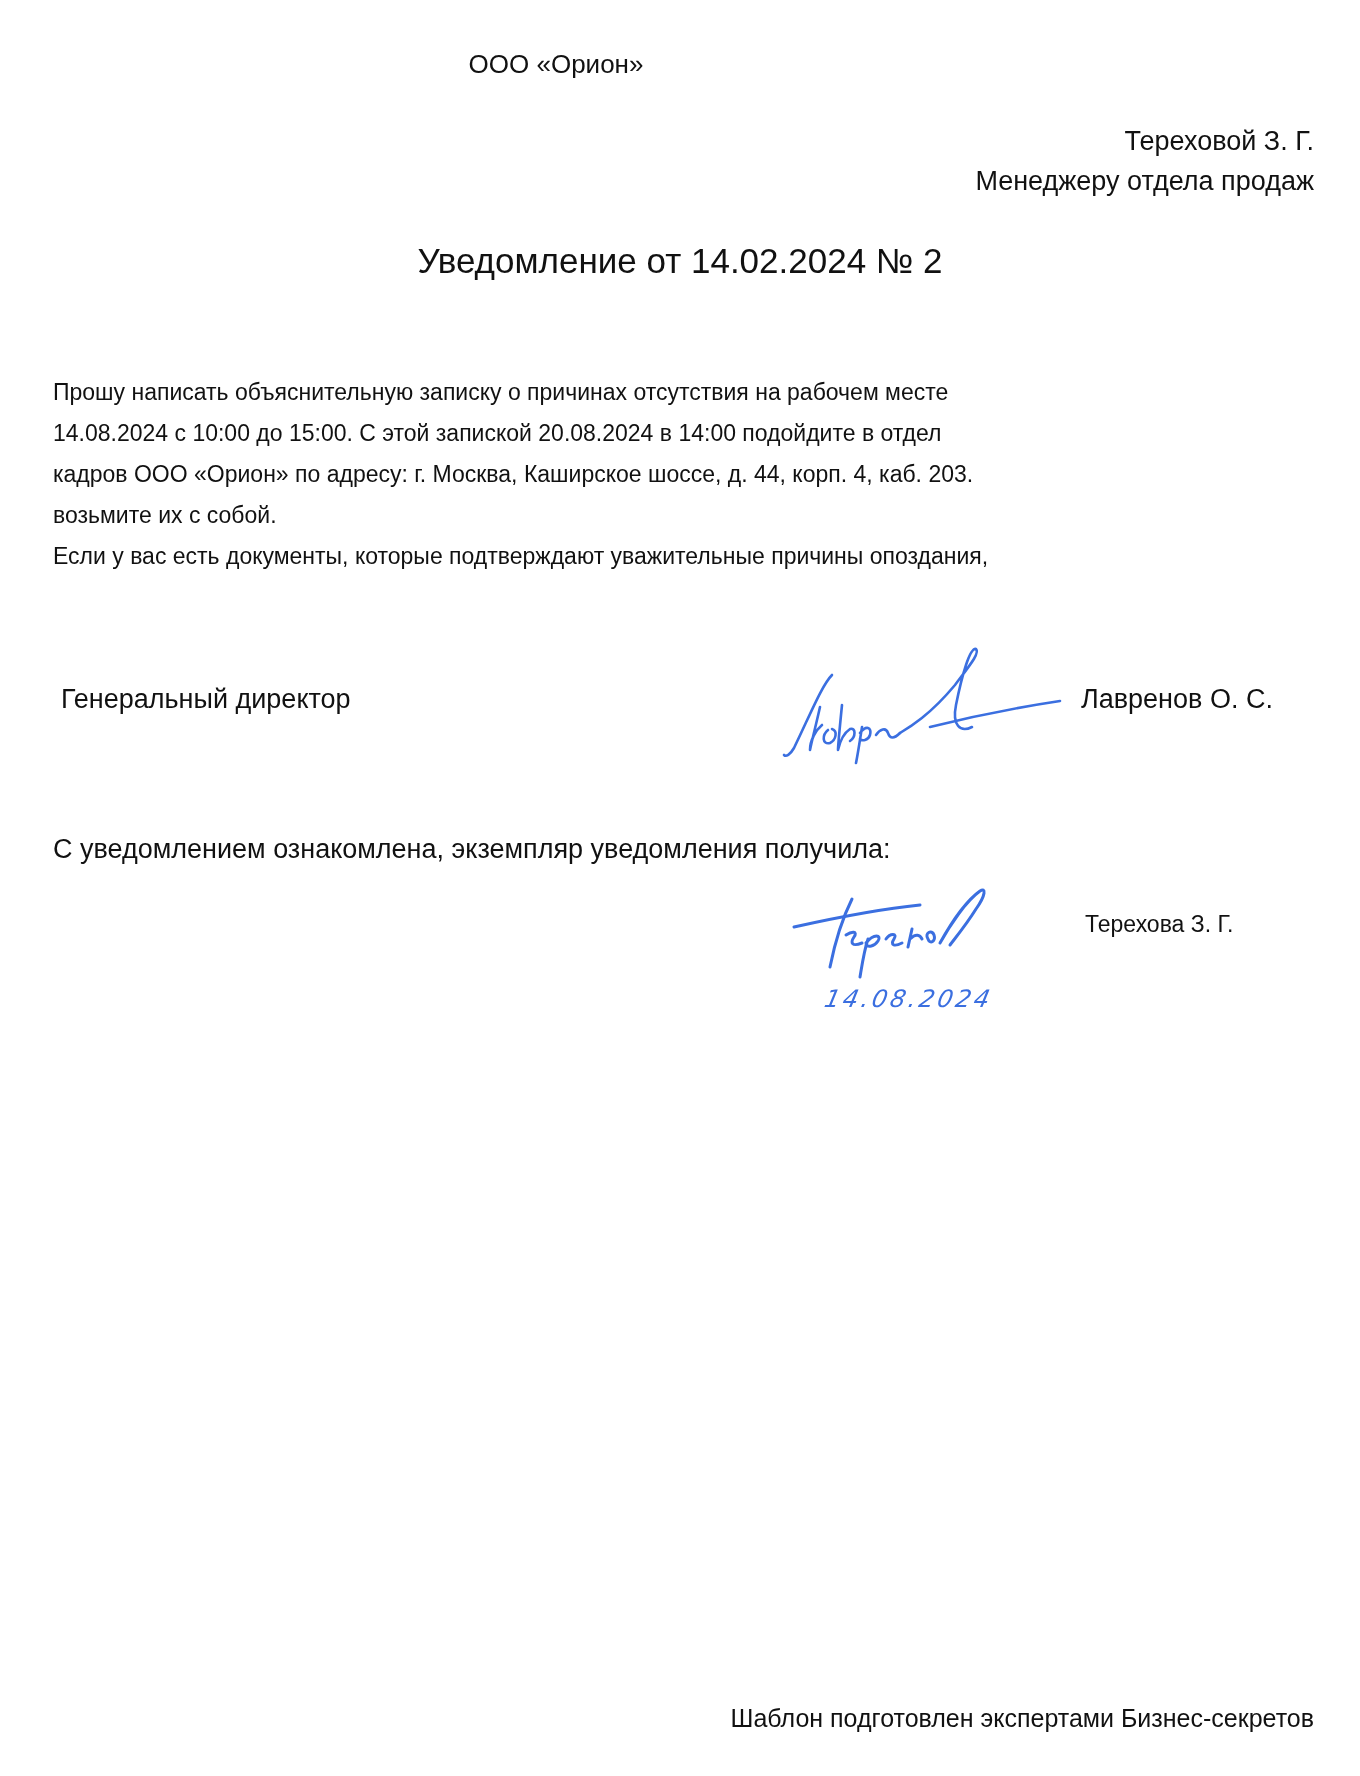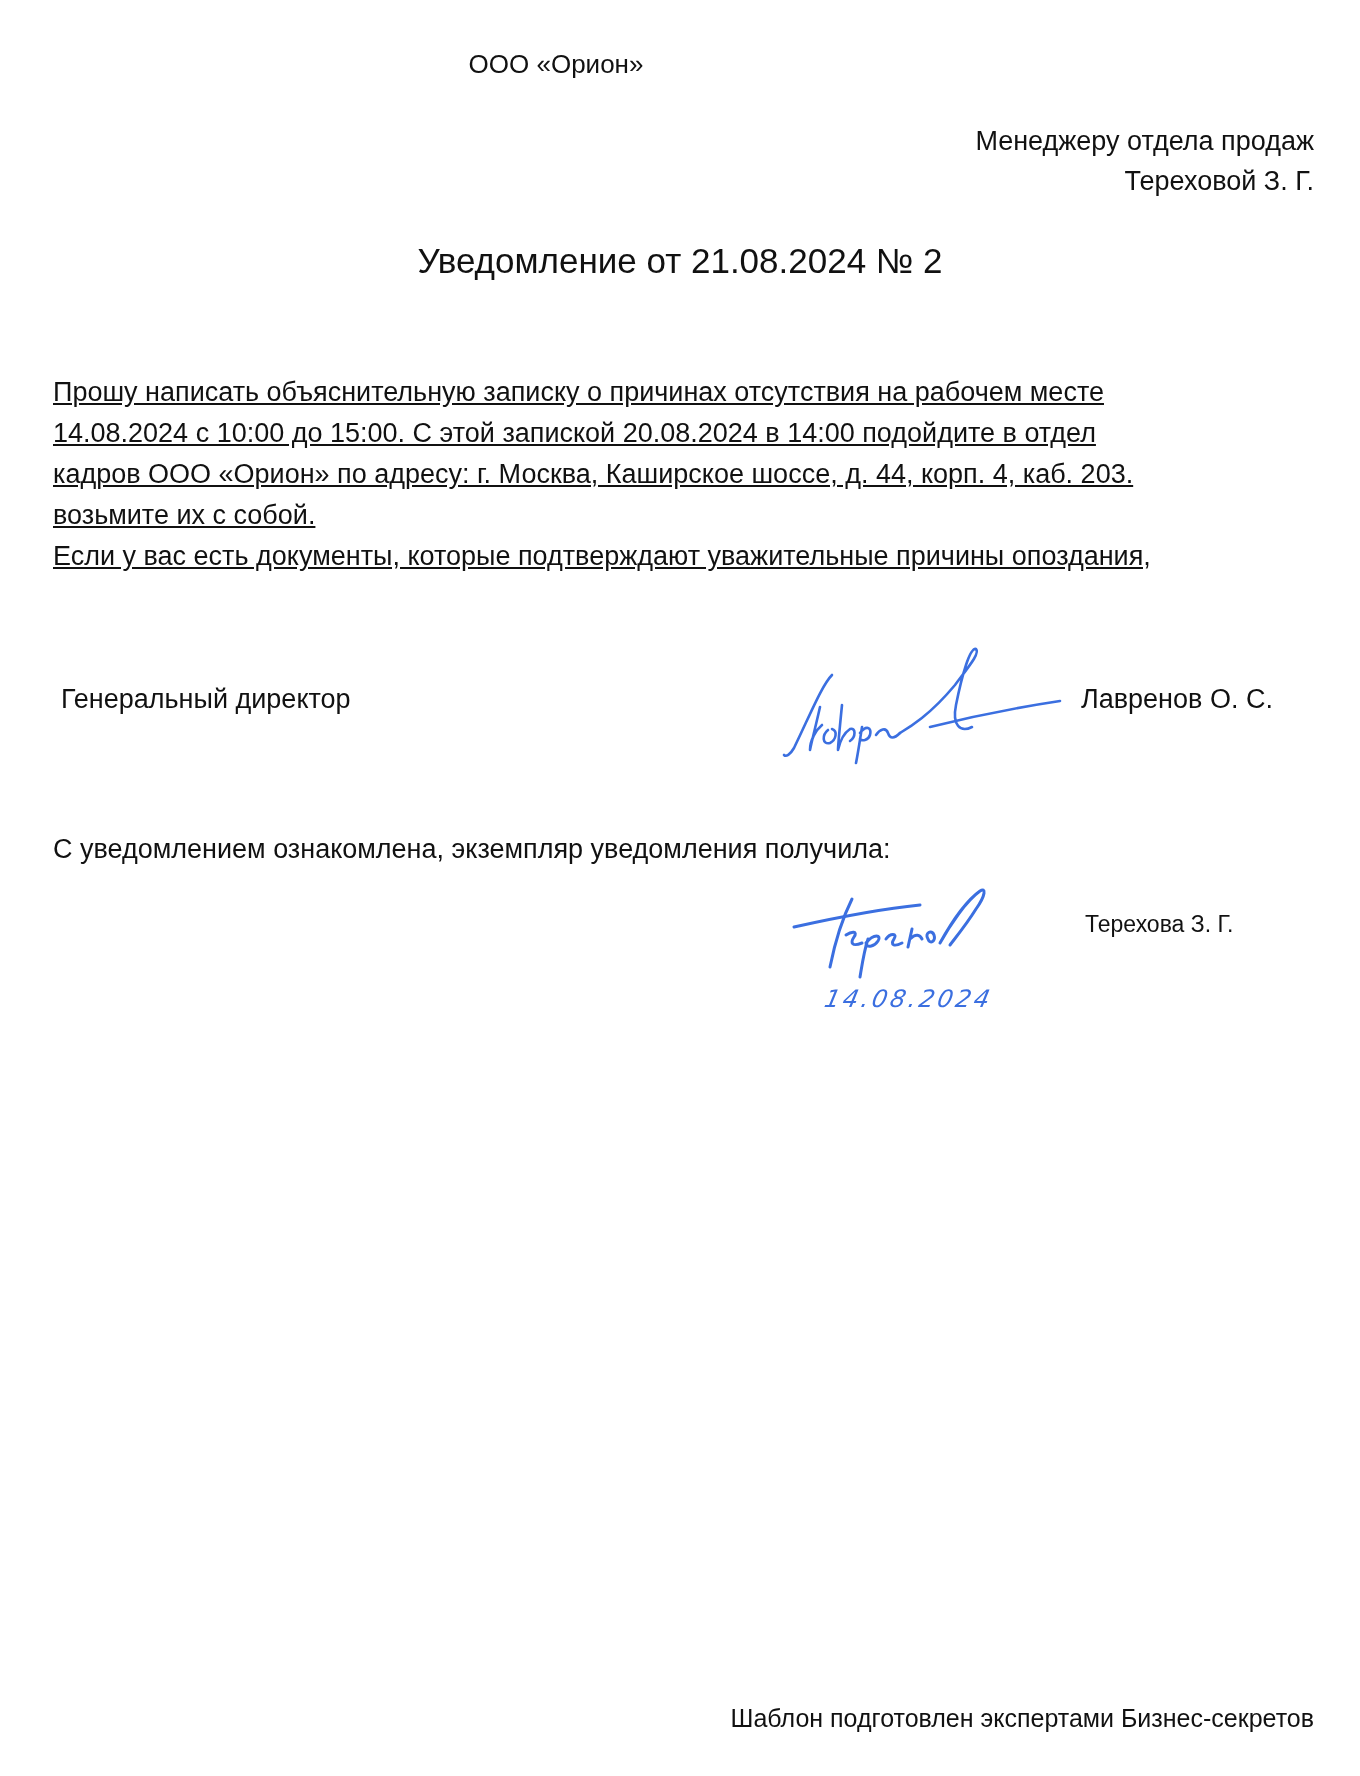--- a/index.html
+++ b/index.html
@@ -23,21 +23,21 @@
     .addressee {
       right: 46px; top: 121px; text-align: right;
       font-size: 27px; line-height: 40px;
     }
     .title {
       left: 0; width: 1360px; top: 235px; text-align: center;
       font-size: 35px; line-height: 52px;
     }
     .body-text {
       left: 53px; top: 372px; width: 1270px;
-      font-size: 27px; line-height: 41px; white-space: normal; text-decoration: underline;
+      font-size: 23px; line-height: 41px; white-space: normal;
     }
     .body-text .line { display: block; white-space: nowrap; }
     .sig-role { left: 61px; top: 682px; font-size: 27px; line-height: 34px; }
     .sig-name1 { left: 1081px; top: 682px; font-size: 27px; line-height: 34px; }
     .sig1 { left: 780px; top: 645px; width: 290px; height: 120px; }
     .ack { left: 53px; top: 832px; font-size: 27px; line-height: 34px; }
     .sig2 { left: 790px; top: 885px; width: 220px; height: 100px; }
     .sig-name2 { left: 1085px; top: 907px; font-size: 23px; line-height: 34px; }
     .hand-date {
       left: 825px; top: 985px;
@@ -46,26 +46,26 @@
       color: #3b6fe0; transform: skewX(-12deg);
     }
     .footer { right: 46px; top: 1704px; font-size: 25px; line-height: 28px; }
   </style>
 </head>
 <body>
 
 <div class="abs org">ООО «Орион»</div>
 
 <div class="abs addressee">
+  <div>Тереховой З. Г.</div>
   <div>Менеджеру отдела продаж</div>
-  <div>Тереховой З. Г.</div>
 </div>
 
 <div class="abs title">
-  <div>Уведомление от 21.08.2024 № 2</div>
+  <div>Уведомление от 14.02.2024 № 2</div>
 </div>
 
 <div class="abs body-text">
   <span class="line">Прошу написать объяснительную записку о причинах отсутствия на рабочем месте</span>
   <span class="line">14.08.2024 с 10:00 до 15:00. С этой запиской 20.08.2024 в 14:00 подойдите в отдел</span>
   <span class="line">кадров ООО «Орион» по адресу: г. Москва, Каширское шоссе, д. 44, корп. 4, каб. 203.</span>
   <span class="line">возьмите их с собой.</span>
   <span class="line">Если у вас есть документы, которые подтверждают уважительные причины опоздания,</span>
 </div>
 

